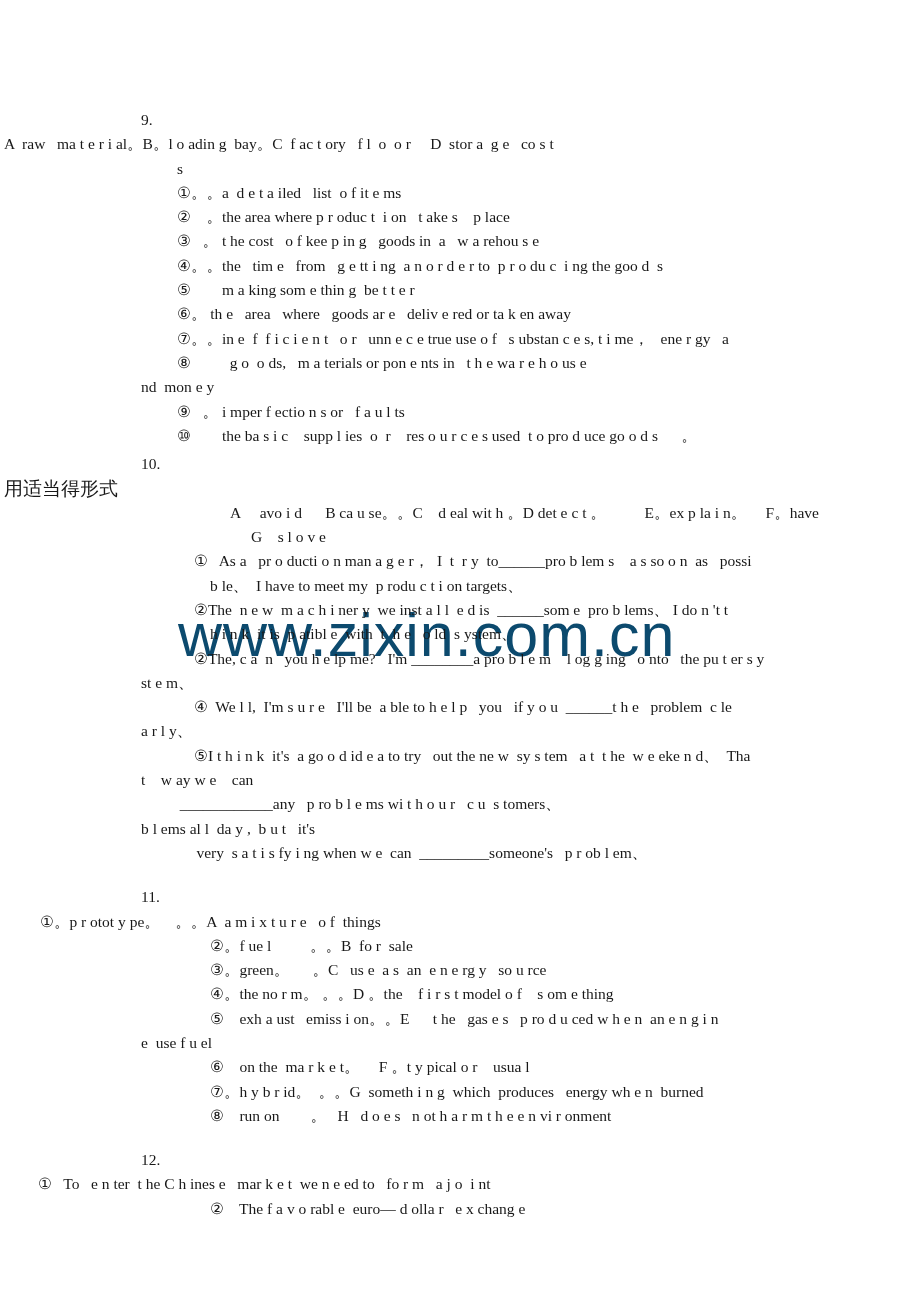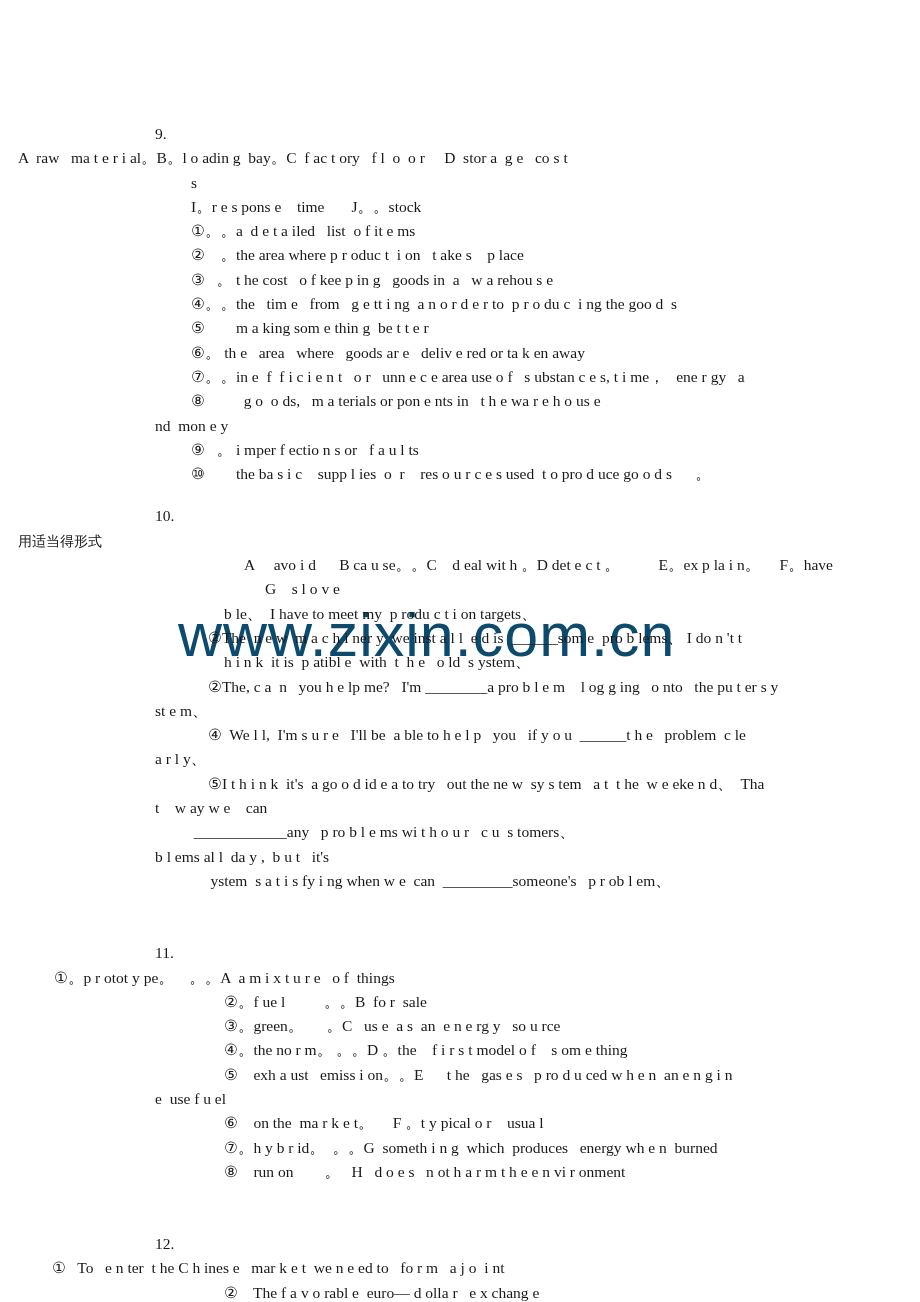--- a/index.html
+++ b/index.html
@@ -32,21 +32,21 @@
     pointer-events: none;
     user-select: none;
   }
   #content {
     position: relative;
     z-index: 2;
     padding: 104px 0 0 0;
   }
   .block {
     position: relative;
-    margin: 18px;
+    margin: 4px;
   }
   .line {
     position: relative;
     font-size: 15.5px;
     line-height: 24.3px;
     white-space: pre-wrap;
     color: #181818;
   }
   
   .numhead {
@@ -63,65 +63,65 @@
   }
   .ind1 { margin-left: 173px; }
   .ind2 { margin-left: 190px; }
   .ind3 { margin-left: 206px; }
   .ind4 { margin-left: 226px; }
   .ind5 { margin-left: 247px; }
   .flushleft { margin-left: 137px; }
   .gap { height: 12px; }
   .zh {
     font-family: "DejaVu Sans", "Liberation Sans", sans-serif;
-    font-size: 14px;
+    font-size: 19px;
   }
 </style>
 </head>
 <body>
 
 <div id="page">
 
   <div id="watermark">www.zixin.com.cn</div>
 
   <div id="content">
 
     <div class="block">
       <div class="line"><span class="numhead">9.</span><span class="numbody">A  raw   ma t e r i al。B。l o adin g  bay。C  f ac t ory   f l  o  o r     D  stor a  g e   co s t</span></div>
       <div class="line ind1">s</div>
-      <div class="line ind1">I。r e s pons e    time       J。。stock</div>
       <div class="line ind1">①。。a  d e t a iled   list  o f it e ms</div>
       <div class="line ind1">②    。the area where p r oduc t  i on   t ake s    p lace</div>
       <div class="line ind1">③   。 t he cost   o f kee p in g   goods in  a   w a rehou s e</div>
       <div class="line ind1">④。。the   tim e   from   g e tt i ng  a n o r d e r to  p r o du c  i ng the goo d  s</div>
       <div class="line ind1">⑤        m a king som e thin g  be t t e r</div>
       <div class="line ind1">⑥。 th e   area   where   goods ar e   deliv e red or ta k en away</div>
-      <div class="line ind1">⑦。。in e  f  f i c i e n t   o r   unn e c e area use o f   s ubstan c e s, t i me，   ene r gy   a</div>
+      <div class="line ind1">⑦。。in e  f  f i c i e n t   o r   unn e c e true use o f   s ubstan c e s, t i me，   ene r gy   a</div>
       <div class="line ind1">⑧          g o  o ds,   m a terials or pon e nts in   t h e wa r e h o us e</div>
       <div class="line flushleft">nd  mon e y</div>
       <div class="line ind1">⑨   。 i mper f ectio n s or   f a u l ts</div>
       <div class="line ind1">⑩        the ba s i c    supp l ies  o  r    res o u r c e s used  t o pro d uce go o d s      。</div>
     </div>
 
     <div class="block">
       <div class="line"><span class="numhead">10.</span><span class="numbody zh">用适当得形式</span></div>
       <div class="line ind4">A     avo i d      B ca u se。。C    d eal wit h 。D det e c t 。          E。ex p la i n。     F。have</div>
       <div class="line ind5">G    s l o v e</div>
+      <div class="line ind2">①   As a   pr o ducti o n man a g e r，  I  t  r y  to______pro b lem s    a s so o n  as   possi</div>
       <div class="line ind3">b le、  I have to meet my  p rodu c t i on targets、</div>
       <div class="line ind2">②The  n e w  m a c h i ner y  we inst a l l  e d is  ______som e  pro b lems、 I do n 't t</div>
       <div class="line ind3">h i n k  it is  p atibl e  with  t  h e   o ld  s ystem、</div>
       <div class="line ind2">②The, c a  n   you h e lp me?   I'm ________a pro b l e m    l og g ing   o nto   the pu t er s y</div>
       <div class="line flushleft">st e m、</div>
       <div class="line ind2">④  We l l,  I'm s u r e   I'll be  a ble to h e l p   you   if y o u  ______t h e   problem  c le</div>
       <div class="line flushleft">a r l y、</div>
       <div class="line ind2">⑤I t h i n k  it's  a go o d id e a to try   out the ne w  sy s tem   a t  t he  w e eke n d、  Tha</div>
       <div class="line flushleft">t    w ay w e    can</div>
       <div class="line flushleft">          ____________any   p ro b l e ms wi t h o u r   c u  s tomers、</div>
       <div class="line flushleft">b l ems al l  da y ,  b u t   it's</div>
-      <div class="line ind1">     ystem  s a t i s fy i ng when w e  can  _________someone's   p r ob l em、</div>
+      <div class="line ind1">     very  s a t i s fy i ng when w e  can  _________someone's   p r ob l em、</div>
     </div>
 
     <div class="gap"></div>
 
     <div class="block">
       <div class="line"><span class="numhead">11.</span><span class="numbody" style="padding-left:36px">①。p r otot y pe。    。。A  a m i x t u r e   o f  things</span></div>
       <div class="line ind3">②。f ue l          。。B  fo r  sale</div>
       <div class="line ind3">③。green。      。C   us e  a s  an  e n e rg y   so u rce</div>
       <div class="line ind3">④。the no r m。 。。D 。the    f i r s t model o f    s om e thing</div>
       <div class="line ind3">⑤    exh a ust   emiss i on。。E      t he   gas e s   p ro d u ced w h e n  an e n g i n</div>

